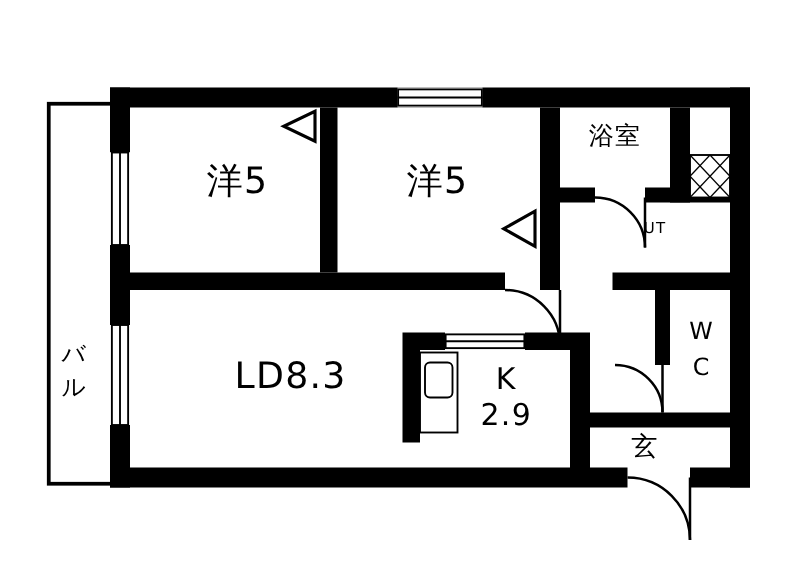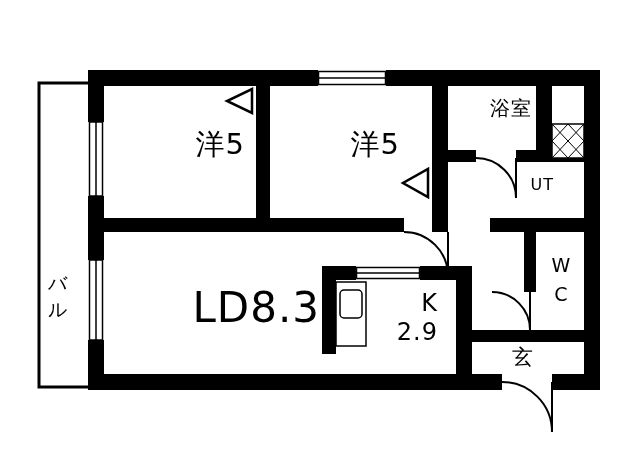--- a/index.html
+++ b/index.html
@@ -2,21 +2,21 @@
 <html><head>
 <meta charset="utf-8">
 <style>
   html,body{margin:0;padding:0;background:#fff}
   .plan{
     position:relative;width:635px;height:461px;background:#fff;
     font-family:"DejaVu Sans","Liberation Sans",sans-serif;color:#000;overflow:hidden;
   }
   .plan svg{position:absolute;left:0;top:0}
   .lbl{
-    position:absolute;text-align:right;line-height:1.15;
+    position:absolute;text-align:center;line-height:1.15;
     letter-spacing:1px;font-weight:400;white-space:nowrap;
   }
   .vert{
     writing-mode:vertical-rl;text-orientation:upright;letter-spacing:7px;
   }
   .kit div{line-height:1.2}
 </style>
 </head>
 <body>
 
@@ -113,25 +113,25 @@
       <rect x="340" y="290" width="22" height="28" rx="4"></rect>
     </g>
   </svg>
 
   <div class="lbl" style="left:135px;top:128px;width:110px;font-size:29px">洋5</div>
 
   <div class="lbl" style="left:300px;top:128px;width:100px;font-size:29px">洋5</div>
 
   <div class="lbl" style="left:452px;top:97px;width:80px;font-size:20px">浴室</div>
 
-  <div class="lbl" style="left:494px;top:176px;width:60px;font-size:16px">UT</div>
+  <div class="lbl" style="left:494px;top:176px;width:60px;font-size:12px">UT</div>
 
   <div class="lbl vert" style="left:549px;top:254px;font-size:19px">WC</div>
 
-  <div class="lbl" style="left:145px;top:284px;width:175px;font-size:42px">LD8.3</div>
+  <div class="lbl" style="left:145px;top:284px;width:175px;font-size:29px">LD8.3</div>
 
   <div class="lbl kit" style="left:372px;top:289px;width:66px;font-size:24px">
     <div>K</div>
     <div>2.9</div>
   </div>
 
   <div class="lbl" style="left:498px;top:345px;width:36px;font-size:21px">玄</div>
 
   <div class="lbl vert" style="left:47px;top:262px;font-size:19px">バル</div>
 

